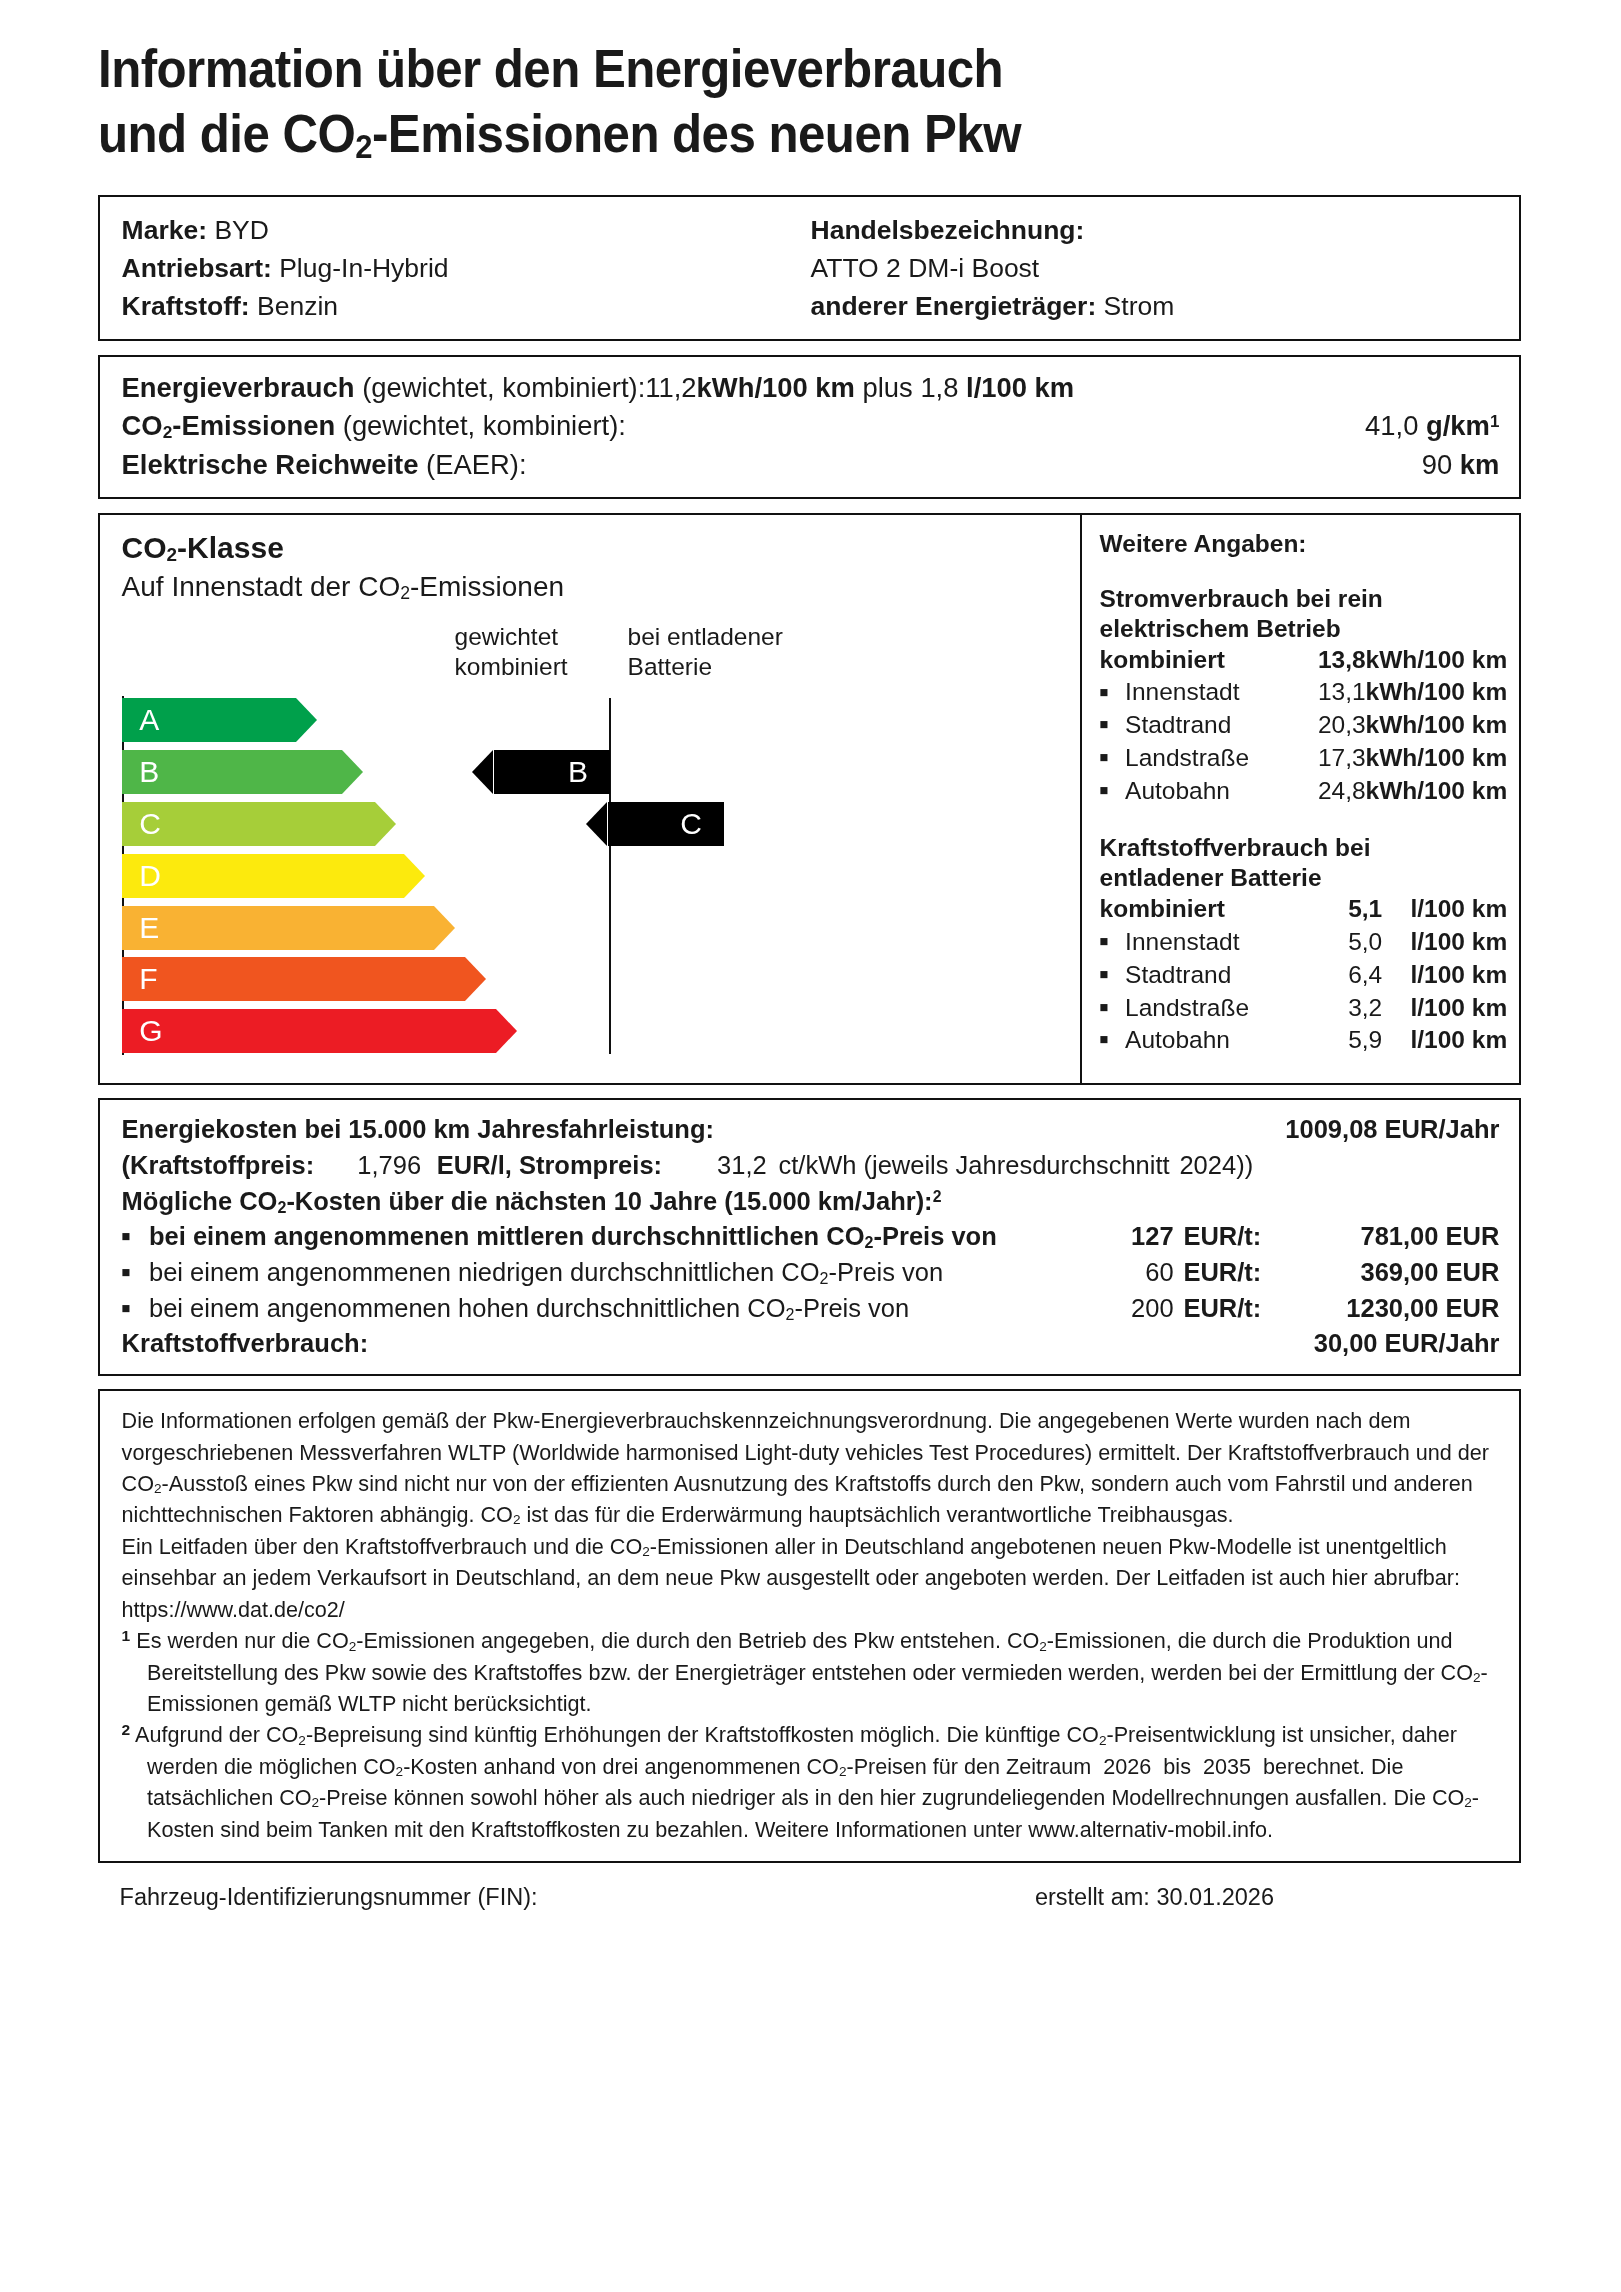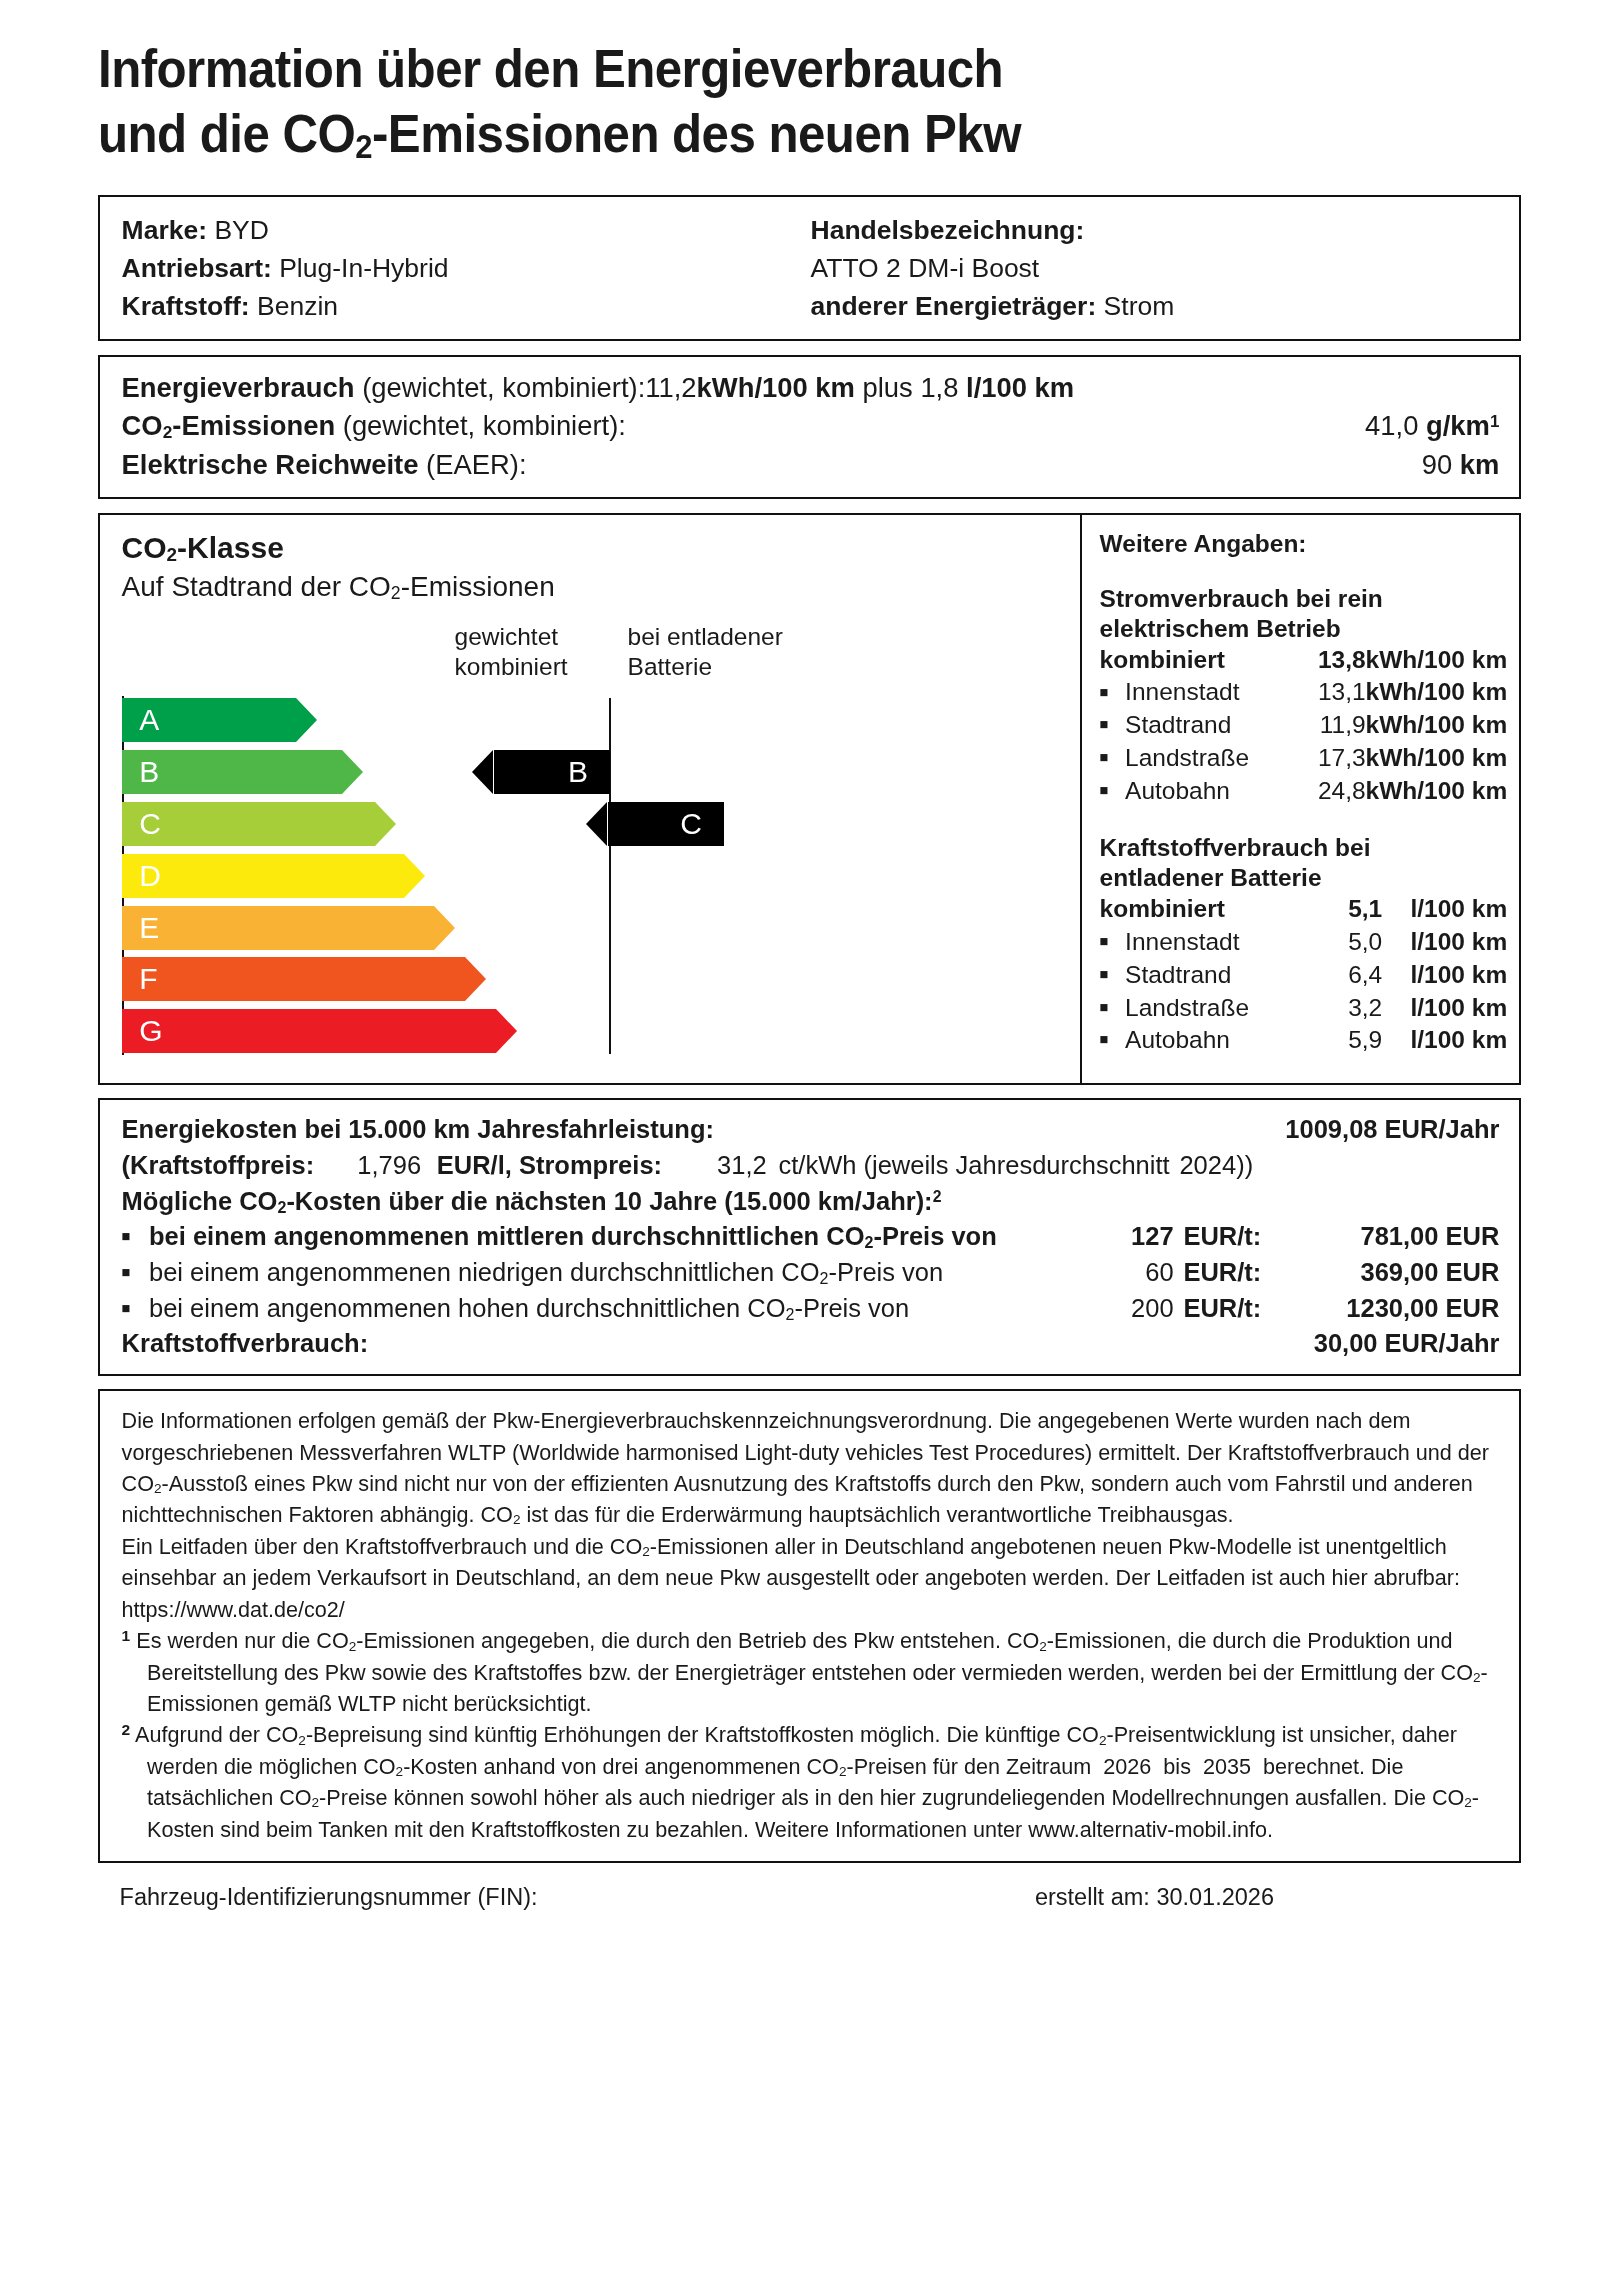--- a/index.html
+++ b/index.html
@@ -312,21 +312,21 @@
       <span class="cons-label"><span class="b">Elektrische Reichweite</span>&nbsp;<span class="n">(EAER):</span></span>
       <span class="cons-spacer"></span>
       <span class="cons-val"><span class="n">90</span>&nbsp;<span class="b">km</span></span>
     </div>
   </div>
 
   <div class="box" id="class-box">
 
     <div class="class-left">
       <div class="class-title"><span>CO</span><sub class="ch">2</sub><span>-Klasse</span></div>
-      <div class="class-sub"><span>Auf Stadtrand der CO</span><sub class="ch" style="font-weight:normal">2</sub><span>-Emissionen</span></div>
+      <div class="class-sub"><span>Auf Innenstadt der CO</span><sub class="ch" style="font-weight:normal">2</sub><span>-Emissionen</span></div>
 
       <div class="col-heads">
         <div class="col-head" id="col-head-weighted">
           <div>gewichtet</div>
           <div>kombiniert</div>
         </div>
         <div class="col-head" id="col-head-discharged">
           <div>bei entladener</div>
           <div>Batterie</div>
         </div>
@@ -398,21 +398,21 @@
               <span class="wa-bullet">■</span>
               <span class="lbl">Innenstadt</span>
               <span class="sp"></span>
               <span class="num">13,1</span>
               <span class="unit">kWh/100 km</span>
             </div>
             <div class="wa-item">
               <span class="wa-bullet">■</span>
               <span class="lbl">Stadtrand</span>
               <span class="sp"></span>
-              <span class="num">11,9</span>
+              <span class="num">20,3</span>
               <span class="unit">kWh/100 km</span>
             </div>
             <div class="wa-item">
               <span class="wa-bullet">■</span>
               <span class="lbl">Landstraße</span>
               <span class="sp"></span>
               <span class="num">17,3</span>
               <span class="unit">kWh/100 km</span>
             </div>
             <div class="wa-item">

